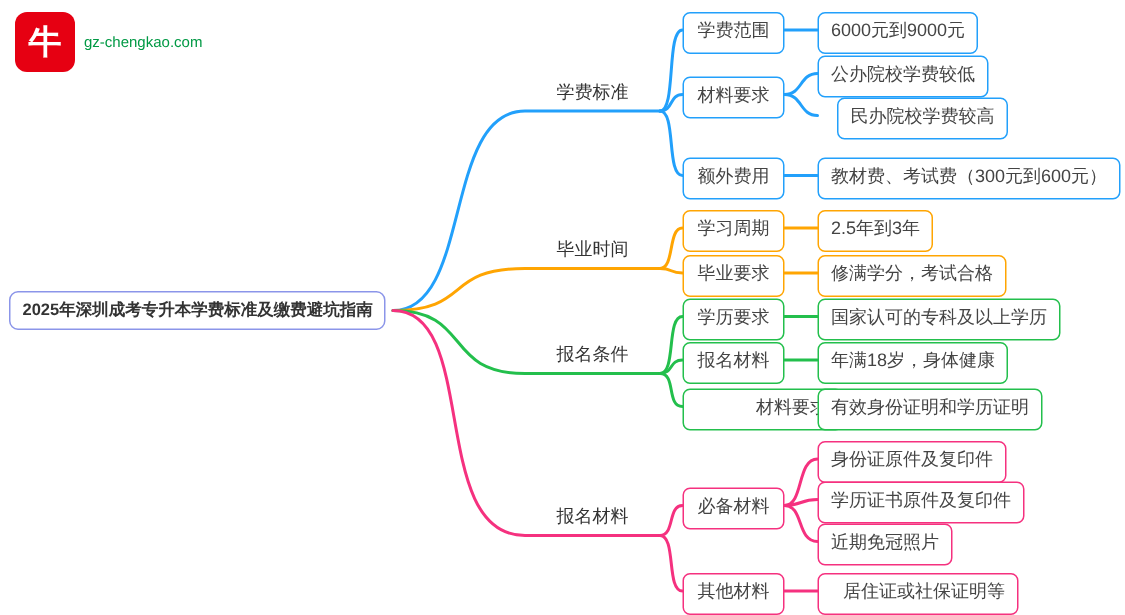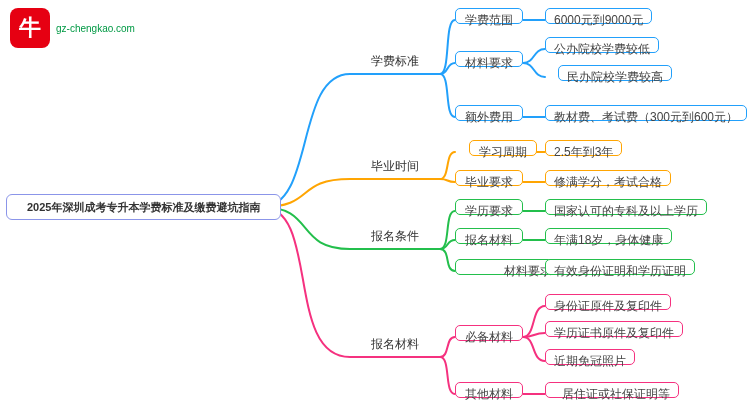--- a/index.html
+++ b/index.html
@@ -18,32 +18,32 @@
     display:flex; align-items:center; justify-content:center;
     font-size:22px; font-weight:bold;
   }
   .logo-text { margin-left:6px; }
   .logo-brand { font-size:15px; font-weight:bold; line-height:18px; }
   .logo-domain { font-size:10px; line-height:13px; }
 
   
   .node {
     position:absolute; z-index:1; box-sizing:border-box;
-    height:16px; line-height:22px; padding:0 9px;
+    height:28px; line-height:22px; padding:0 9px;
     background:#fff; border:1px solid #999; border-radius:5px;
     font-size:12px; color:#444; white-space:nowrap;
   }
   .leaf { padding:0 8px; }
   .l1 {
     position:absolute; z-index:1; width:90px; height:22px; line-height:22px;
     text-align:center; font-size:12px; color:#333; white-space:nowrap;
   }
   .root {
     position:absolute; z-index:1; left:6px; top:194px; box-sizing:border-box;
-    padding:4px 20px; border:1px solid #8b95e9; border-radius:6px;
+    padding:4px 8px; border:1px solid #8b95e9; border-radius:6px;
     background:#fff; font-size:11px; font-weight:bold; color:#333;
     line-height:16px; white-space:nowrap;
   }
 </style>
 </head>
 <body>
 
 <svg class="connectors" width="750" height="410" viewBox="0 0 750 410">
 
   <path d="M262,207 C315,207 295,74 350,74 L440,74" style="stroke: rgb(34, 160, 251);"></path>
@@ -88,21 +88,21 @@
 <div class="root" style="border-color: rgb(139, 149, 233);">2025年深圳成考专升本学费标准及缴费避坑指南</div>
 
 <div class="l1" style="left:350px; top:50px;">学费标准</div>
 <div class="l1" style="left:350px; top:155px;">毕业时间</div>
 <div class="l1" style="left:350px; top:225px;">报名条件</div>
 <div class="l1" style="left:350px; top:333px;">报名材料</div>
 
 <div class="node" style="left: 455px; top: 8px; border-color: rgb(34, 160, 251);">学费范围</div>
 <div class="node" style="left: 455px; top: 51px; border-color: rgb(34, 160, 251);">材料要求</div>
 <div class="node" style="left: 455px; top: 105px; border-color: rgb(34, 160, 251);">额外费用</div>
-<div class="node" style="left: 469px; top: 140px; border-color: rgb(255, 165, 2);">学习周期</div>
+<div class="node" style="left: 455px; top: 140px; border-color: rgb(255, 165, 2);">学习周期</div>
 <div class="node" style="left: 455px; top: 170px; border-color: rgb(255, 165, 2);">毕业要求</div>
 <div class="node" style="left: 455px; top: 199px; border-color: rgb(35, 191, 76);">学历要求</div>
 <div class="node" style="left: 455px; top: 228px; border-color: rgb(35, 191, 76);">报名材料</div>
 <div class="node" style="left: 455px; top: 259px; border-color: rgb(35, 191, 76); padding-left: 48px;">材料要求</div>
 <div class="node" style="left: 455px; top: 325px; border-color: rgb(245, 49, 127);">必备材料</div>
 <div class="node" style="left: 455px; top: 382px; border-color: rgb(245, 49, 127);">其他材料</div>
 
 <div class="node leaf" style="left: 545px; top: 8px; border-color: rgb(34, 160, 251);">6000元到9000元</div>
 <div class="node leaf" style="left: 545px; top: 37px; border-color: rgb(34, 160, 251);">公办院校学费较低</div>
 <div class="node leaf" style="left: 558px; top: 65px; border-color: rgb(34, 160, 251);">民办院校学费较高</div>

